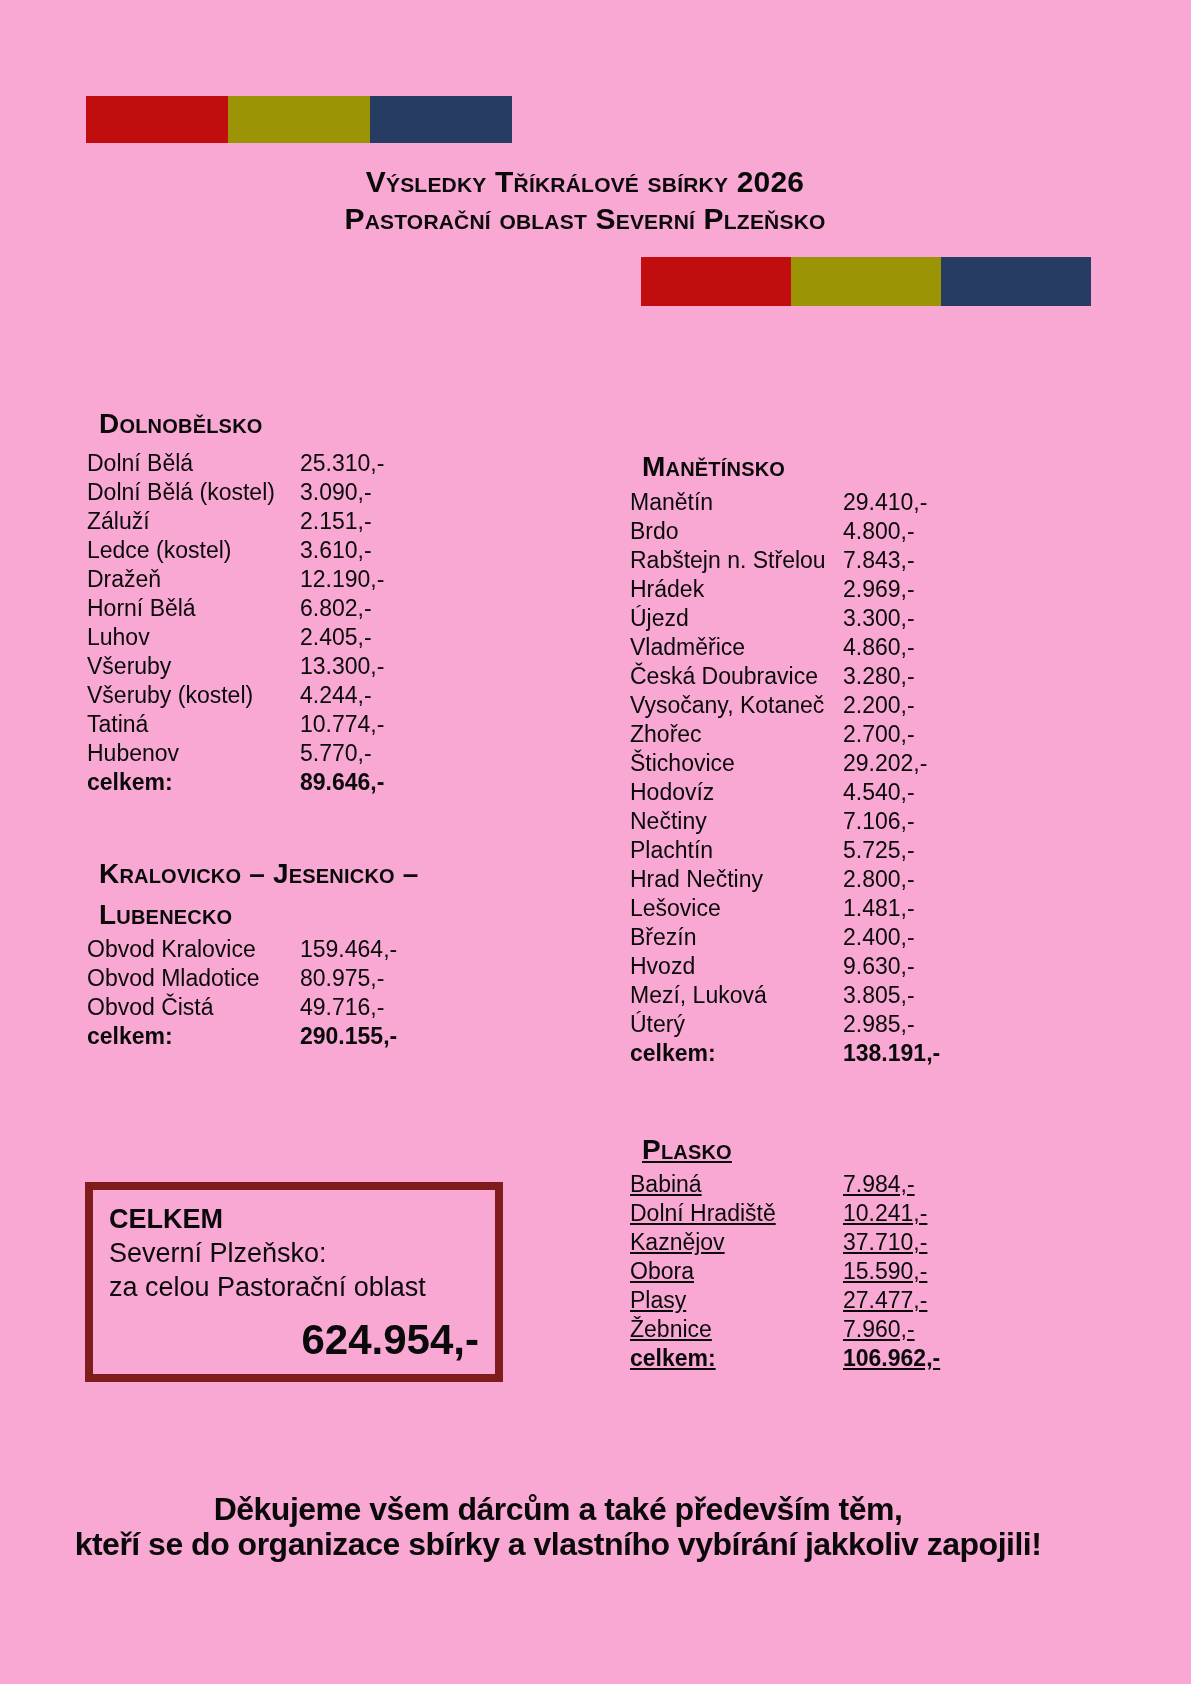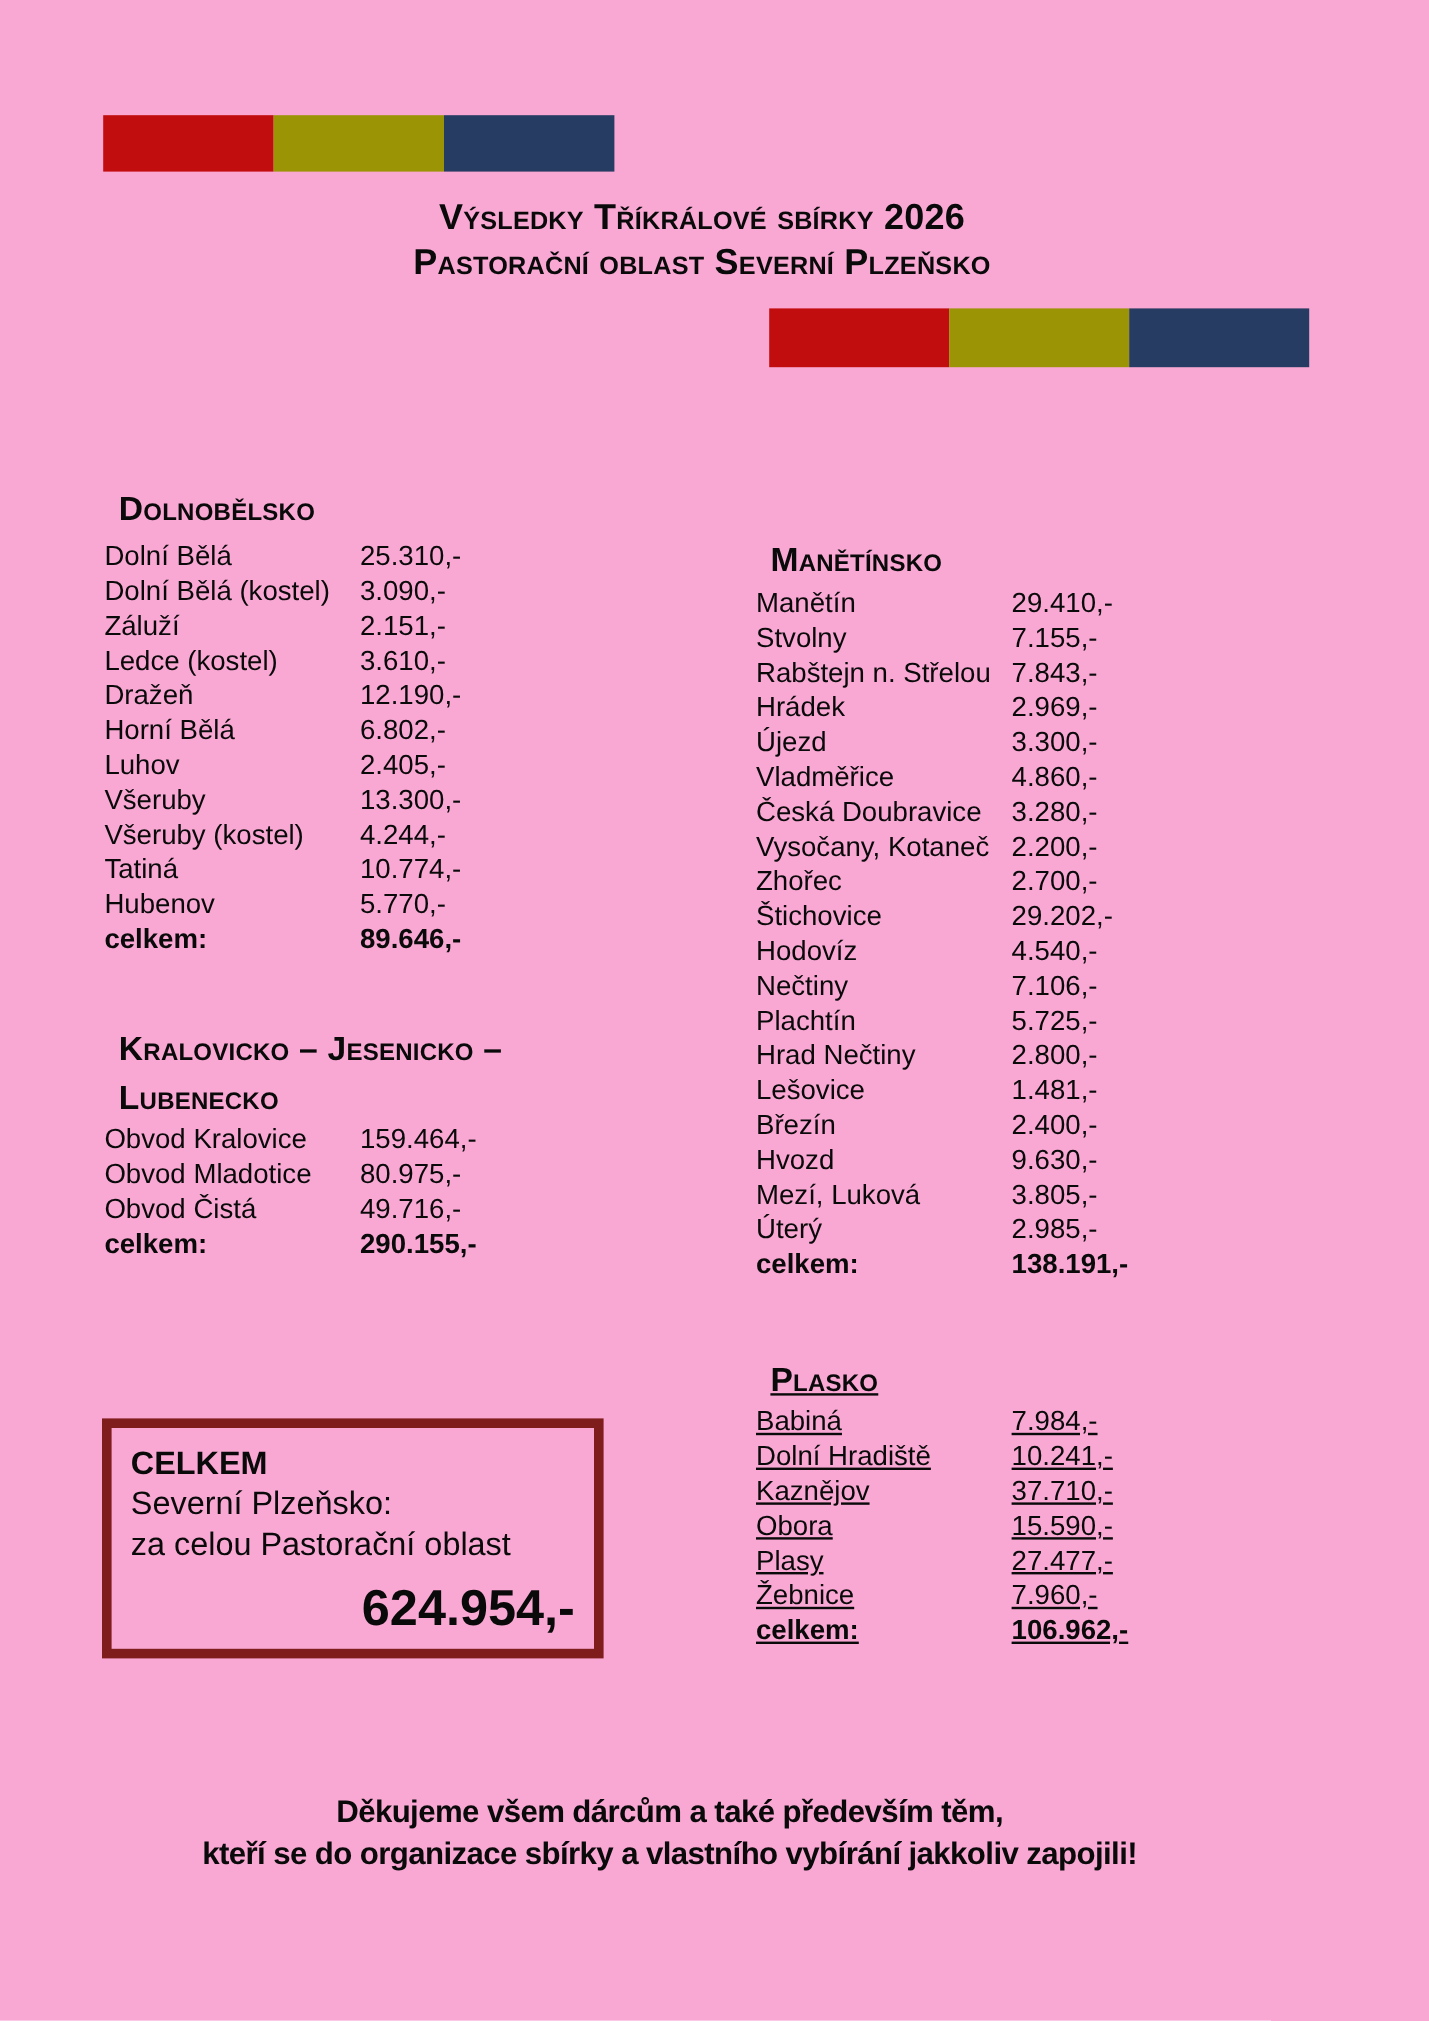--- a/index.html
+++ b/index.html
@@ -75,21 +75,21 @@
     font-size: 42px;
     font-weight: bold;
     white-space: nowrap;
   }
 
   
   .footer {
     position: absolute;
     left: 8px; top: 1492px; width: 1100px;
     text-align: center;
-    font-size: 26px;
+    font-size: 32px;
     line-height: 35px;
     font-weight: bold;
     letter-spacing: -0.5px;
   }
 </style>
 </head>
 <body>
 
 <div class="page">
 
@@ -187,22 +187,22 @@
   </section>
 
   <section class="list-section" id="sec-2">
     <h2 class="sec-title">Manětínsko</h2>
     <div class="rows">
         <div class="row">
     <span class="label">Manětín</span>
     <span class="amount">29.410,-</span>
   </div>
         <div class="row">
-    <span class="label">Stvolny</span>
-    <span class="amount">7.155,-</span>
+    <span class="label">Brdo</span>
+    <span class="amount">4.800,-</span>
   </div>
         <div class="row">
     <span class="label">Rabštejn n. Střelou</span>
     <span class="amount">7.843,-</span>
   </div>
         <div class="row">
     <span class="label">Hrádek</span>
     <span class="amount">2.969,-</span>
   </div>
         <div class="row">

